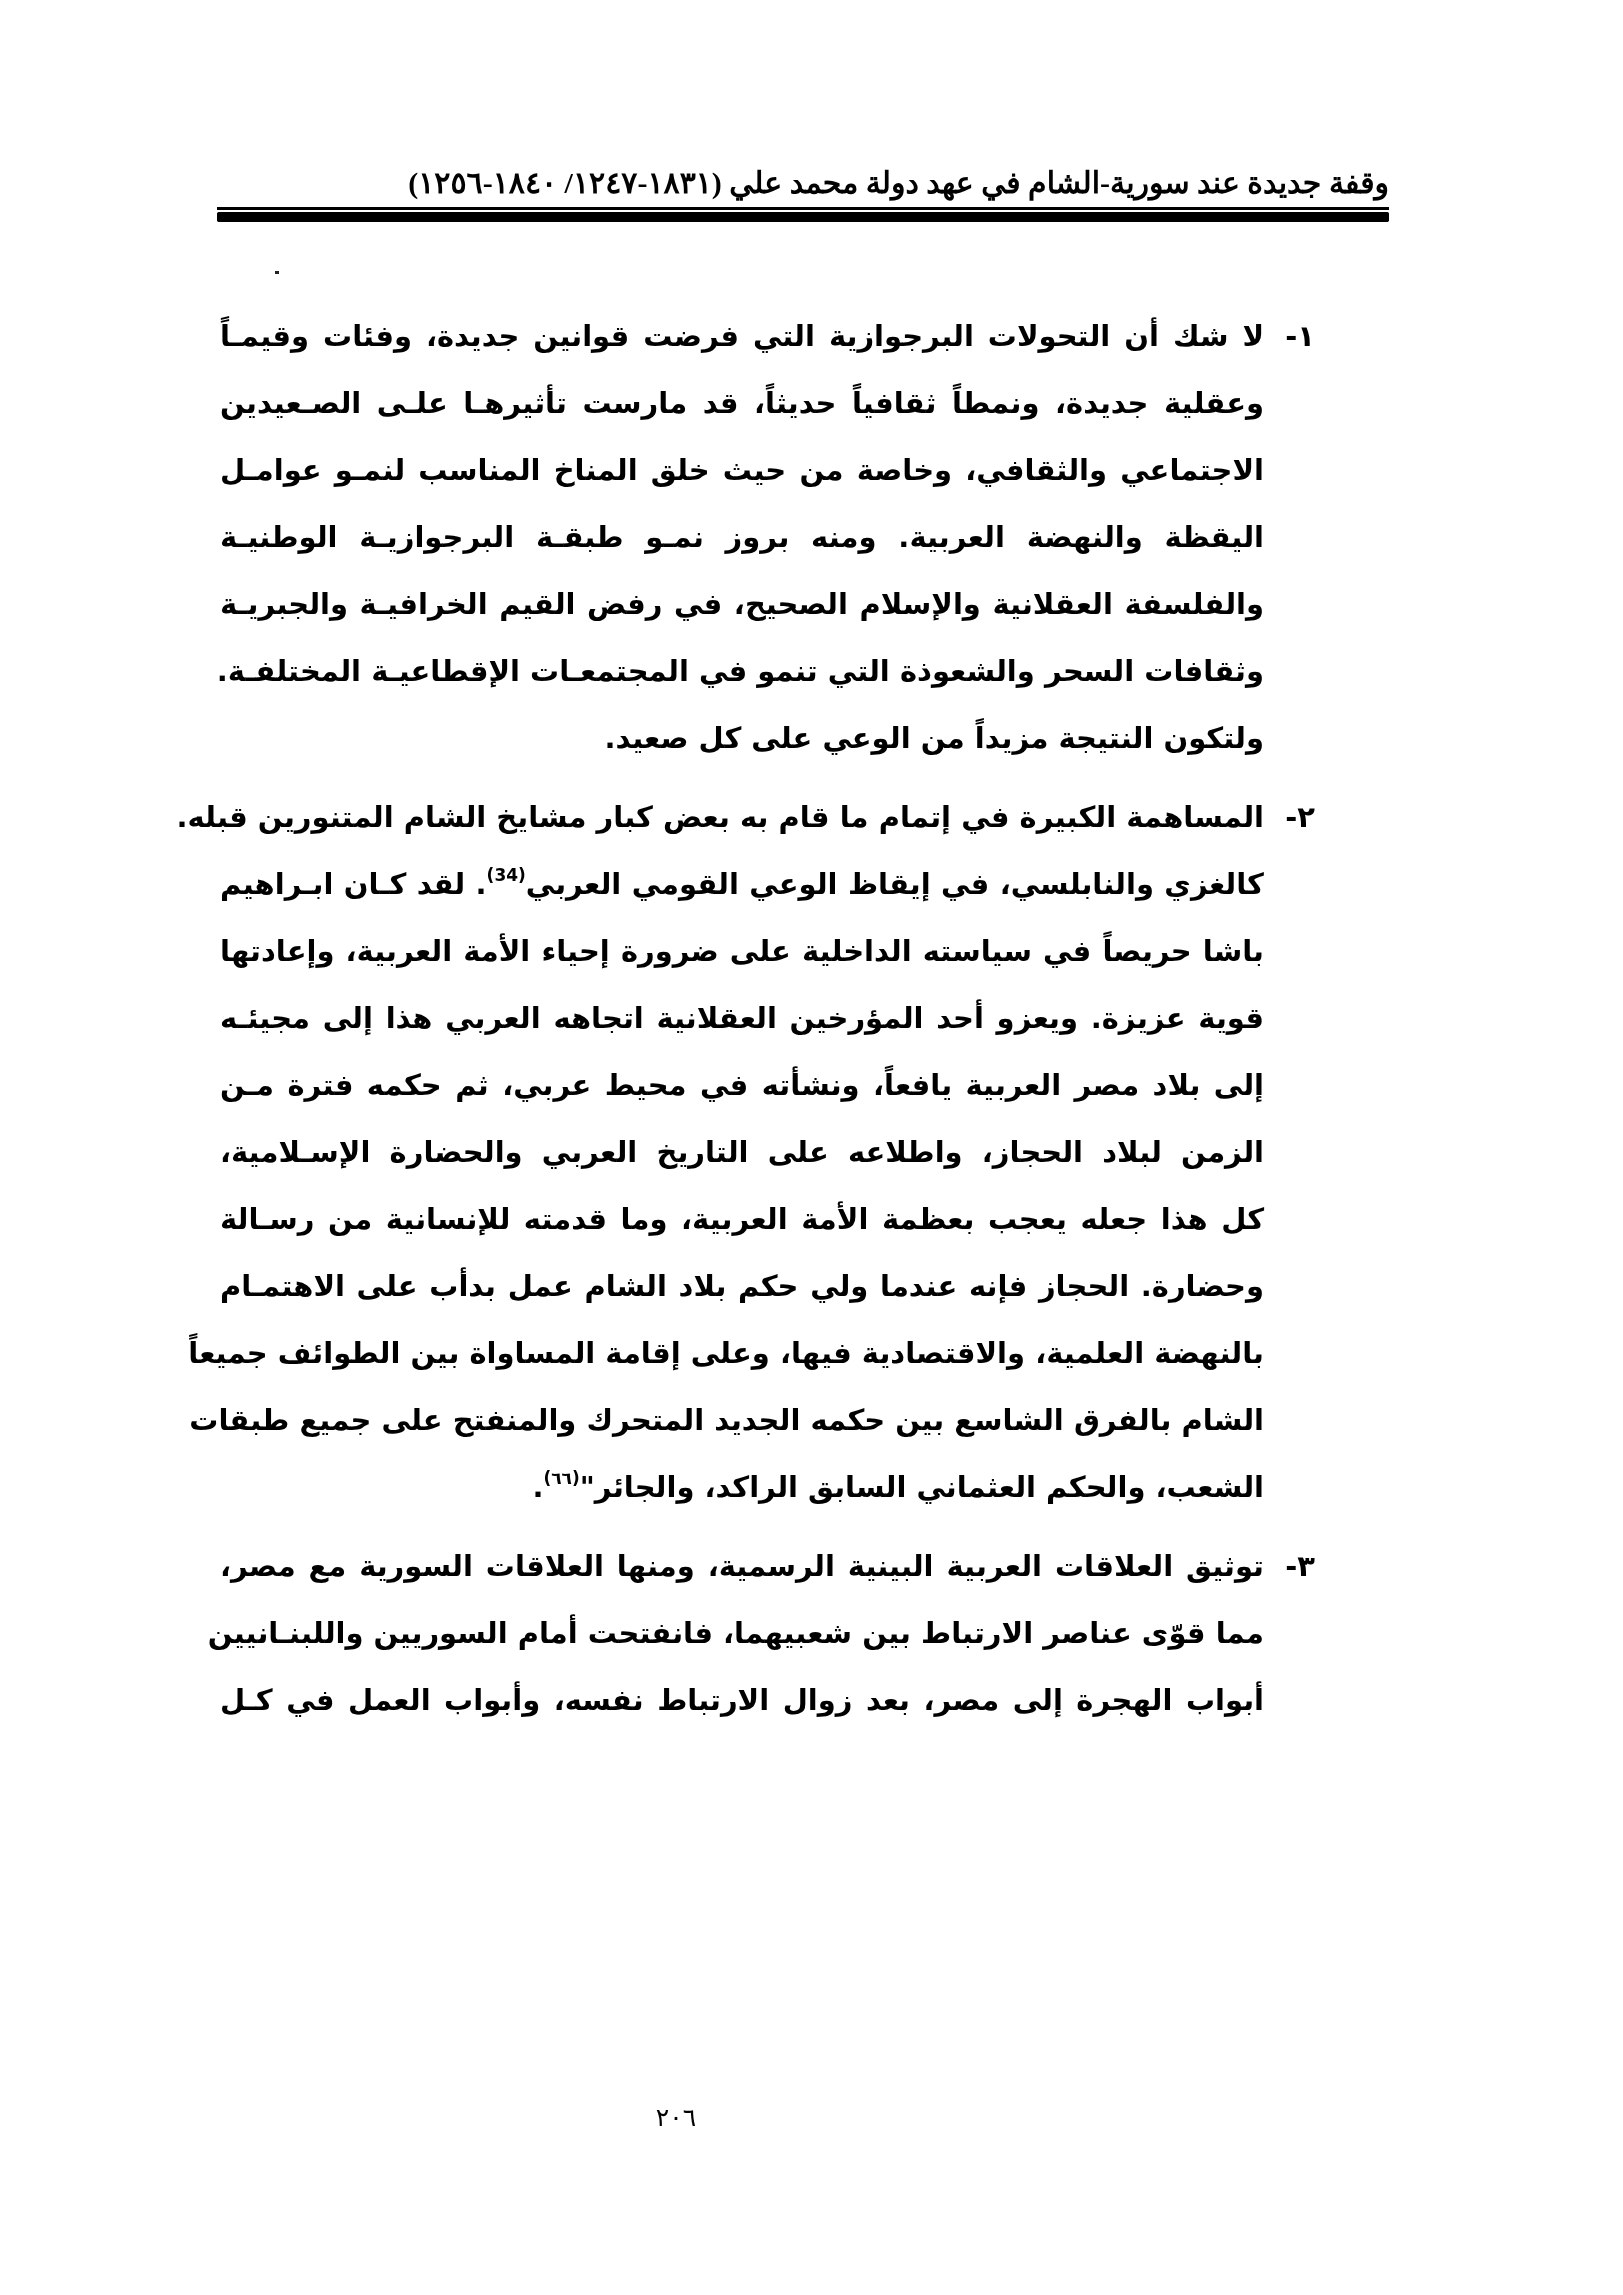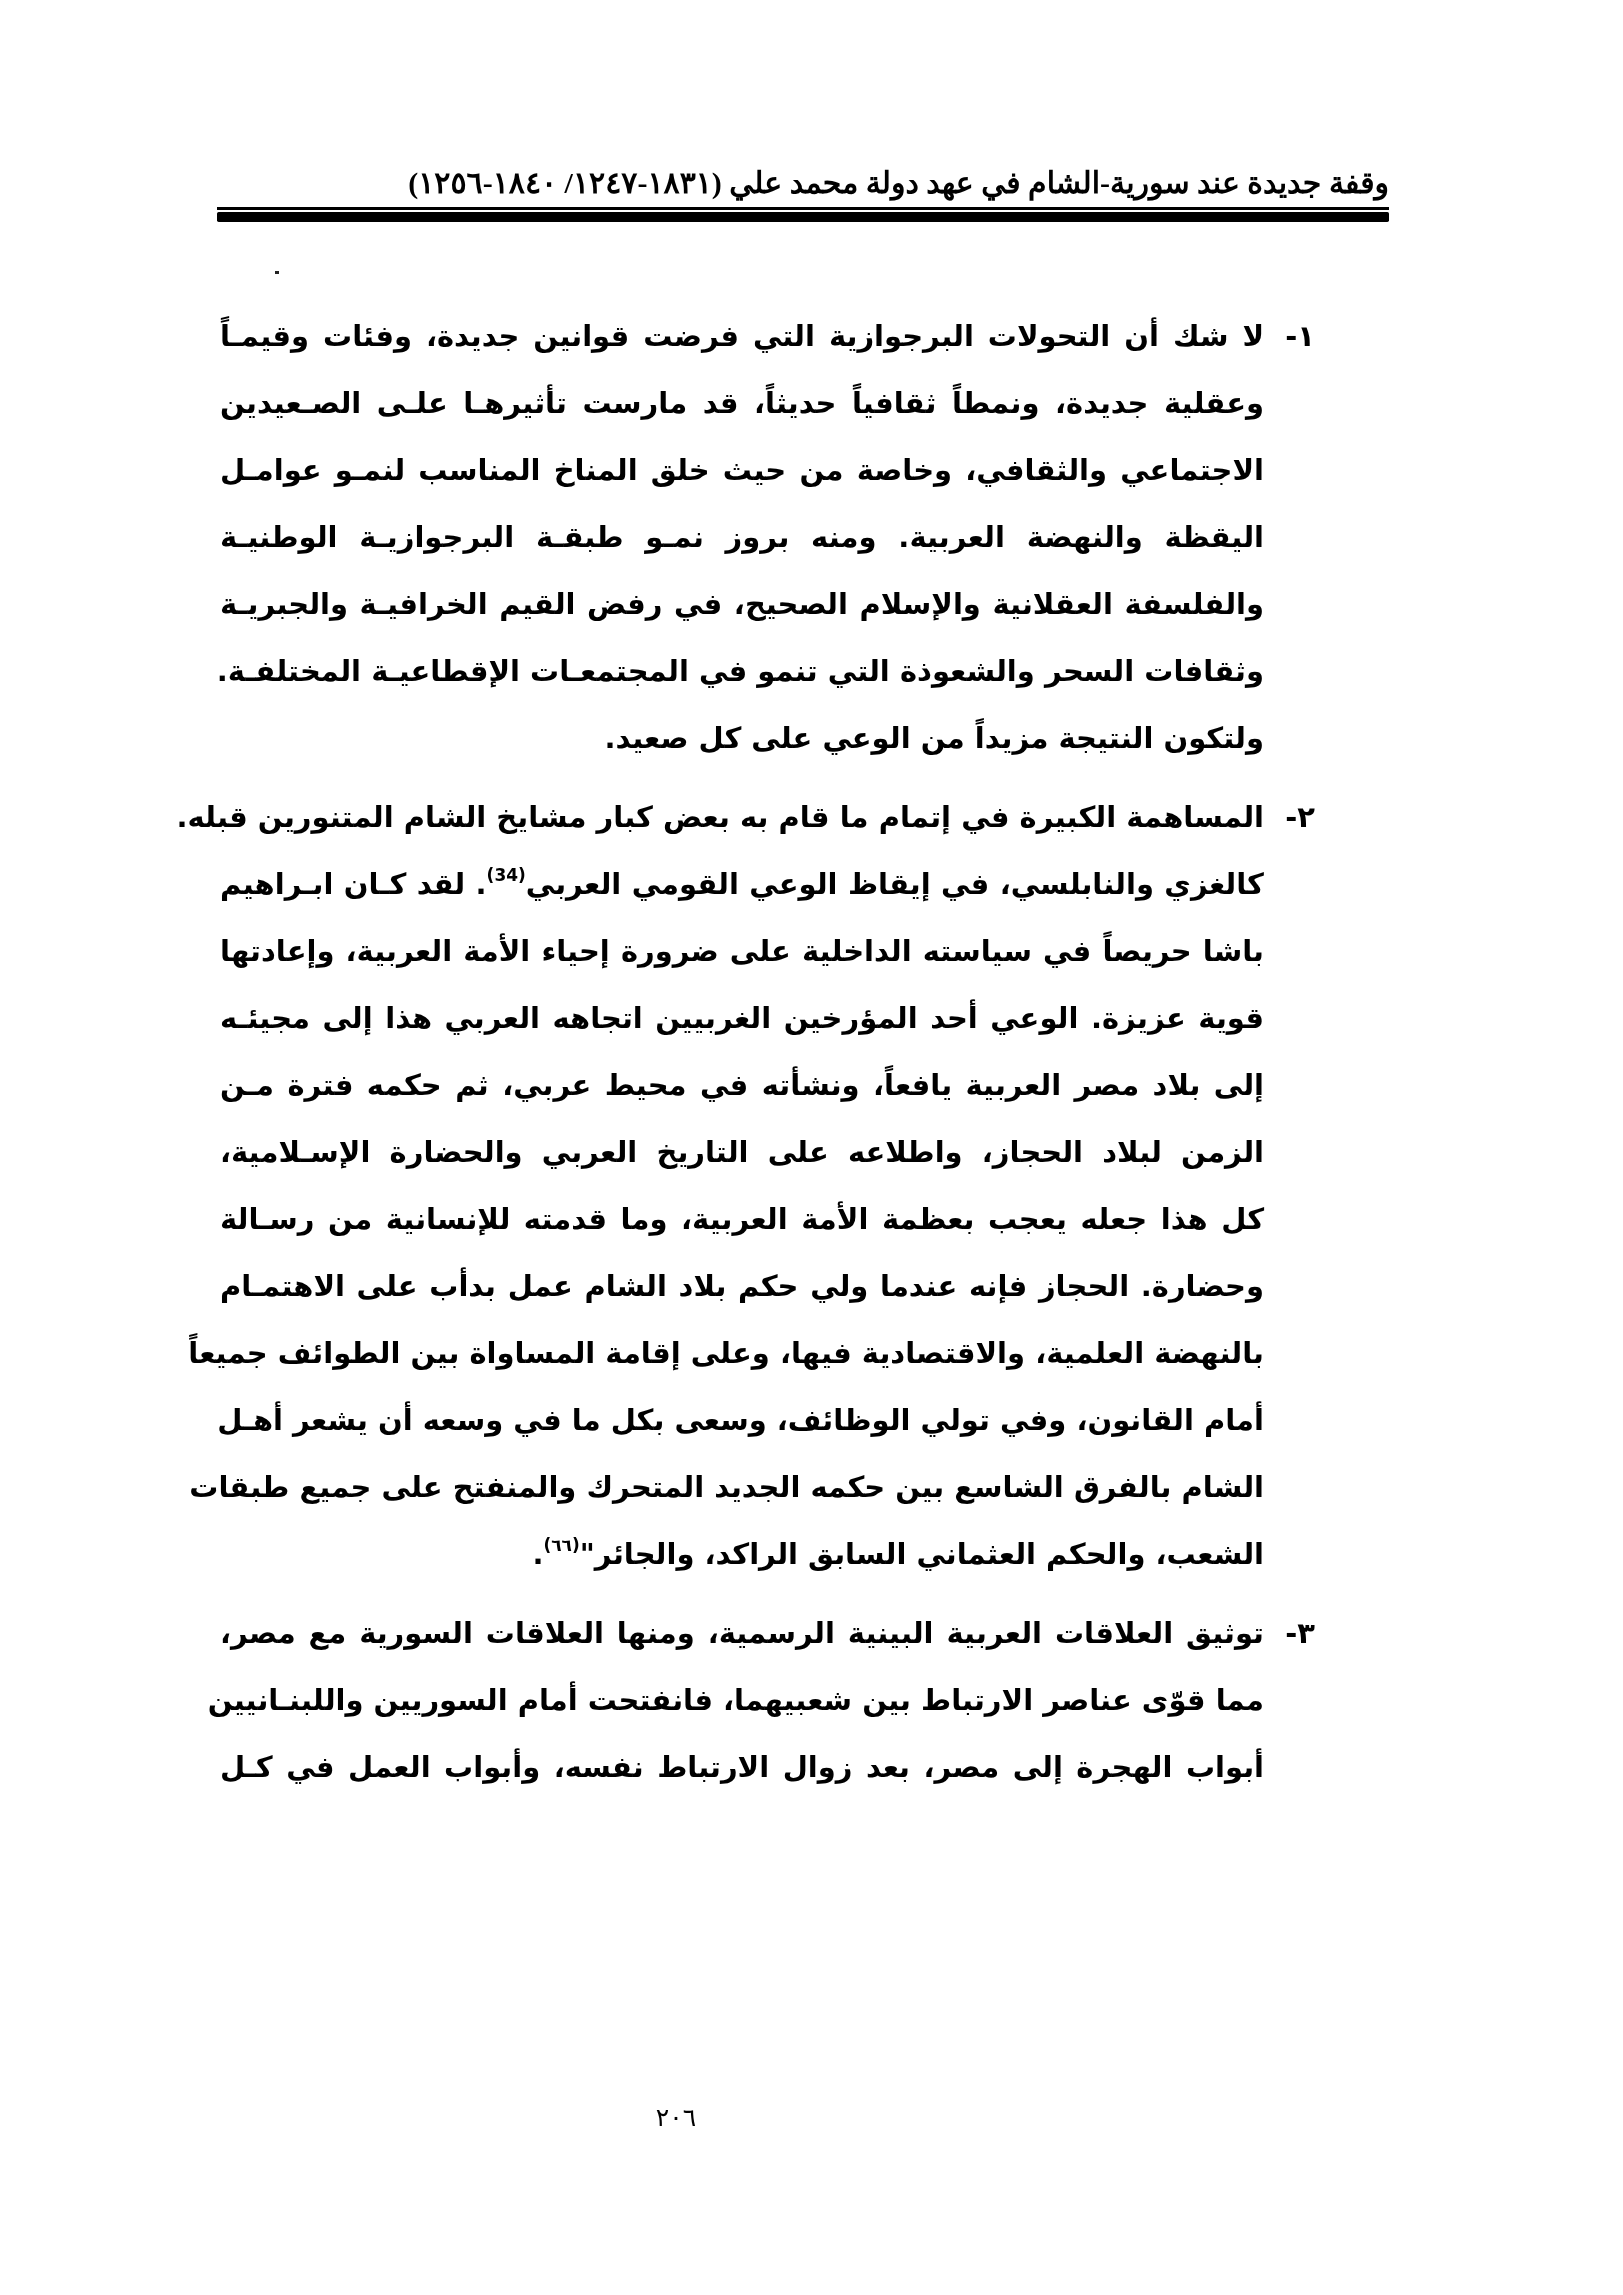--- a/index.html
+++ b/index.html
@@ -156,27 +156,26 @@
         <span class="line last">ولتكون النتيجة مزيداً من الوعي على كل صعيد.</span>
       </div>
     </div>
 
     <div class="list-item">
       <span class="item-number">٢-</span>
       <div class="item-lines">
         <span class="line">المساهمة الكبيرة في إتمام ما قام به بعض كبار مشايخ الشام المتنورين قبله.</span>
         <span class="line"><span>كالغزي والنابلسي، في إيقاظ الوعي القومي العربي</span><sup class="footnote-ref">(34)</sup><span>. لقد كـان ابـراهيم</span></span>
         <span class="line">باشا حريصاً في سياسته الداخلية على ضرورة إحياء الأمة العربية، وإعادتها</span>
-        <span class="line">قوية عزيزة. الوعي أحد المؤرخين الغربيين اتجاهه العربي هذا إلى مجيئـه</span>
+        <span class="line">قوية عزيزة. ويعزو أحد المؤرخين العقلانية اتجاهه العربي هذا إلى مجيئـه</span>
         <span class="line">إلى بلاد مصر العربية يافعاً، ونشأته في محيط عربي، ثم حكمه فترة مـن</span>
         <span class="line">الزمن لبلاد الحجاز، واطلاعه على التاريخ العربي والحضارة الإسـلامية،</span>
         <span class="line">كل هذا جعله يعجب بعظمة الأمة العربية، وما قدمته للإنسانية من رسـالة</span>
         <span class="line">وحضارة. الحجاز فإنه عندما ولي حكم بلاد الشام عمل بدأب على الاهتمـام</span>
         <span class="line">بالنهضة العلمية، والاقتصادية فيها، وعلى إقامة المساواة بين الطوائف جميعاً</span>
-        <span class="line">أمام القانون، وفي تولي الوظائف، وسعى بكل ما في وسعه أن يشعر أهـل</span>
         <span class="line">الشام بالفرق الشاسع بين حكمه الجديد المتحرك والمنفتح على جميع طبقات</span>
         <span class="line last"><span>الشعب، والحكم العثماني السابق الراكد، والجائر"</span><sup class="footnote-ref">(٦٦)</sup><span>.</span></span>
       </div>
     </div>
 
     <div class="list-item">
       <span class="item-number">٣-</span>
       <div class="item-lines">
         <span class="line">توثيق العلاقات العربية البينية الرسمية، ومنها العلاقات السورية مع مصر،</span>
         <span class="line">مما قوّى عناصر الارتباط بين شعبيهما، فانفتحت أمام السوريين واللبنـانيين</span>

